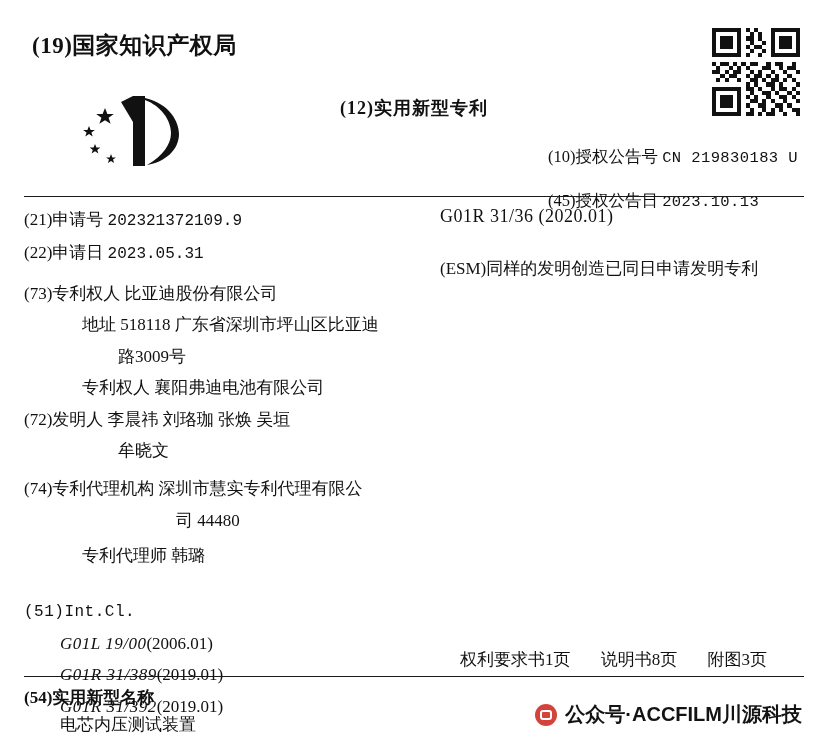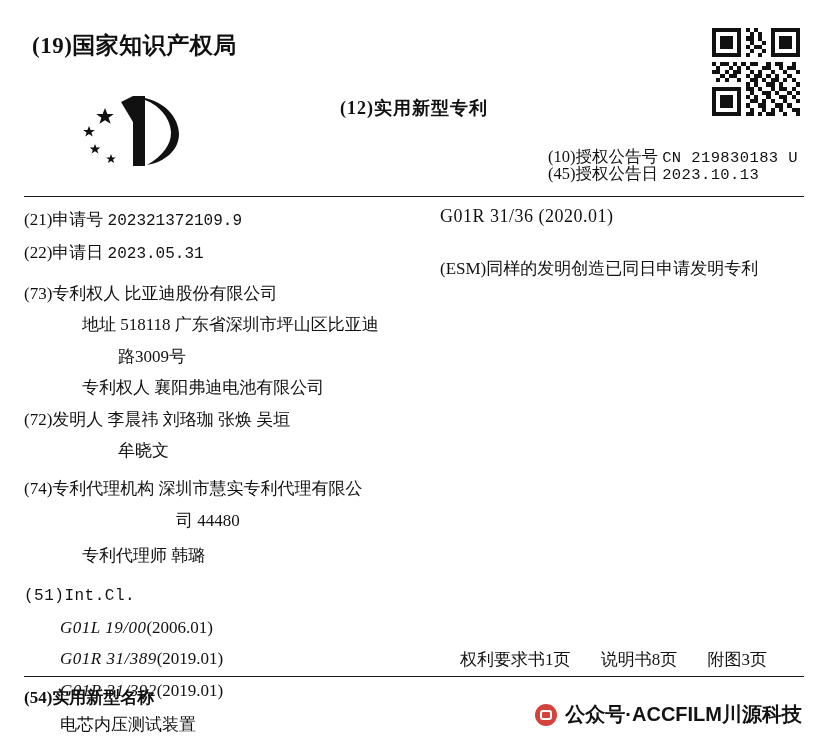--- a/index.html
+++ b/index.html
@@ -60,21 +60,21 @@
   .pub-no {
     position: absolute;
     left: 548px;
     top: 146px;
     font-size: 16.5px;
     white-space: nowrap;
   }
   .pub-date {
     position: absolute;
     left: 548px;
-    top: 163px;
+    top: 190px;
     font-size: 16.5px;
     white-space: nowrap;
   }
   .mono {
     font-family: "Liberation Mono", "DejaVu Sans Mono", monospace;
     font-size: 15.5px;
     letter-spacing: 0.4px;
   }
 
   hr.rule {
@@ -390,21 +390,21 @@
     </div>
     <div class="row indent3" style="padding-left:152px">
       <span class="val">司  44480</span>
     </div>
 
     <div class="row indent2" style="margin-top:8px">
       <span class="tag">专利代理师</span>
       <span class="val">韩璐</span>
     </div>
 
-    <div class="row intcl-head" style="margin-top:14px">(51)Int.Cl.</div>
+    <div class="row intcl-head" style="margin-top:30px">(51)Int.Cl.</div>
 
     <div class="row intcl-item">
       <span class="code">G01L  19/00</span><span class="val">(2006.01)</span>
     </div>
     <div class="row intcl-item">
       <span class="code">G01R  31/389</span><span class="val">(2019.01)</span>
     </div>
     <div class="row intcl-item">
       <span class="code">G01R  31/392</span><span class="val">(2019.01)</span>
     </div>

